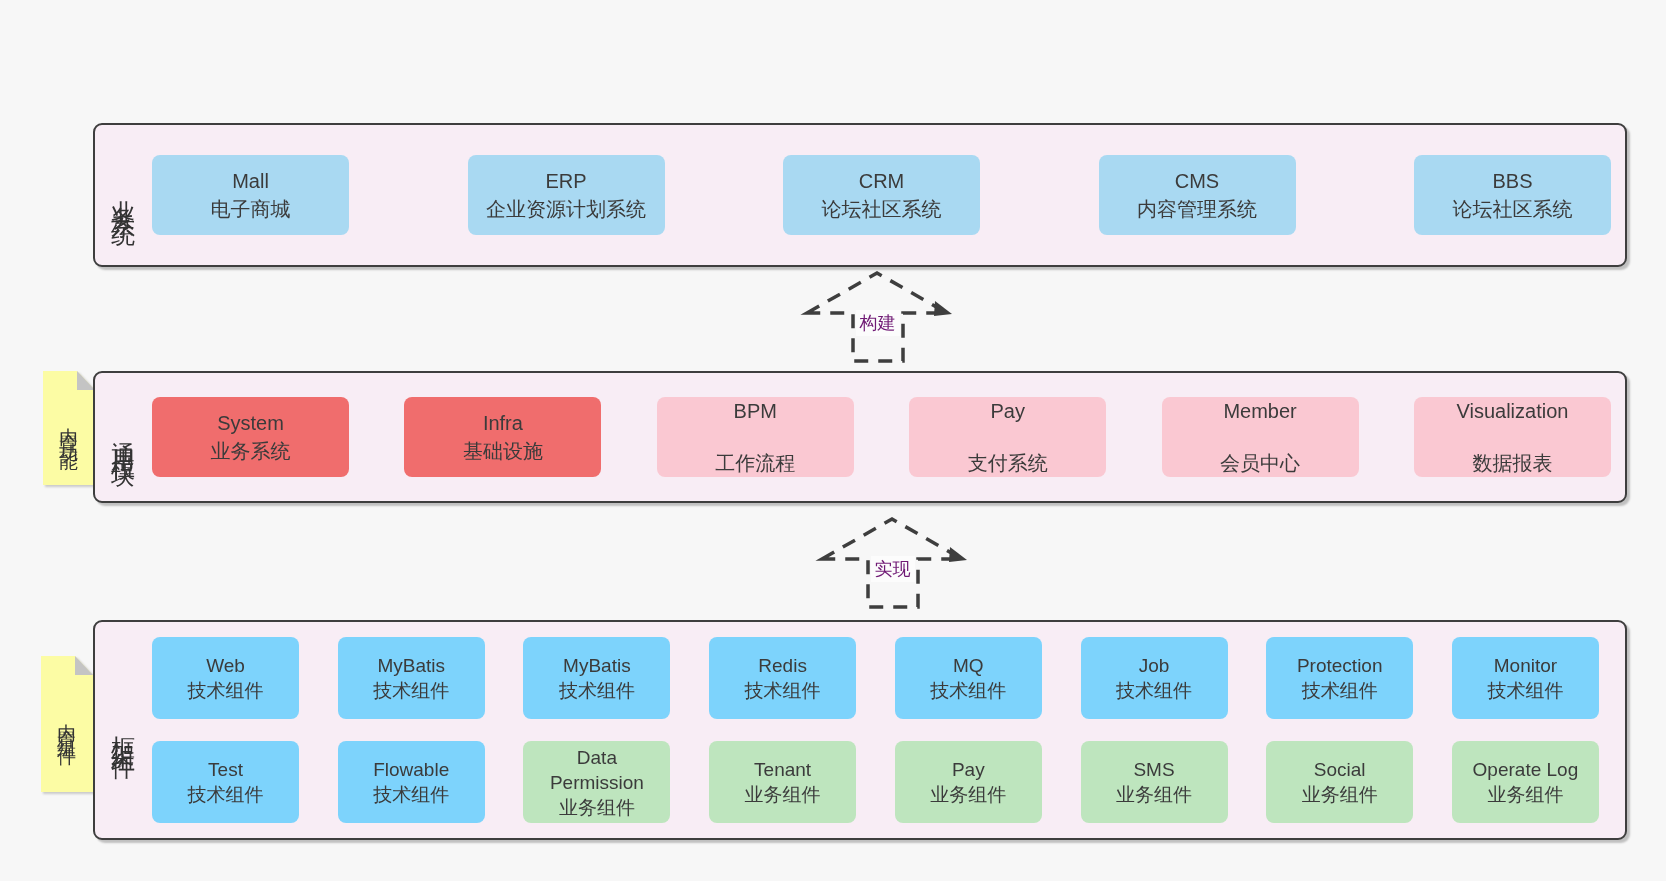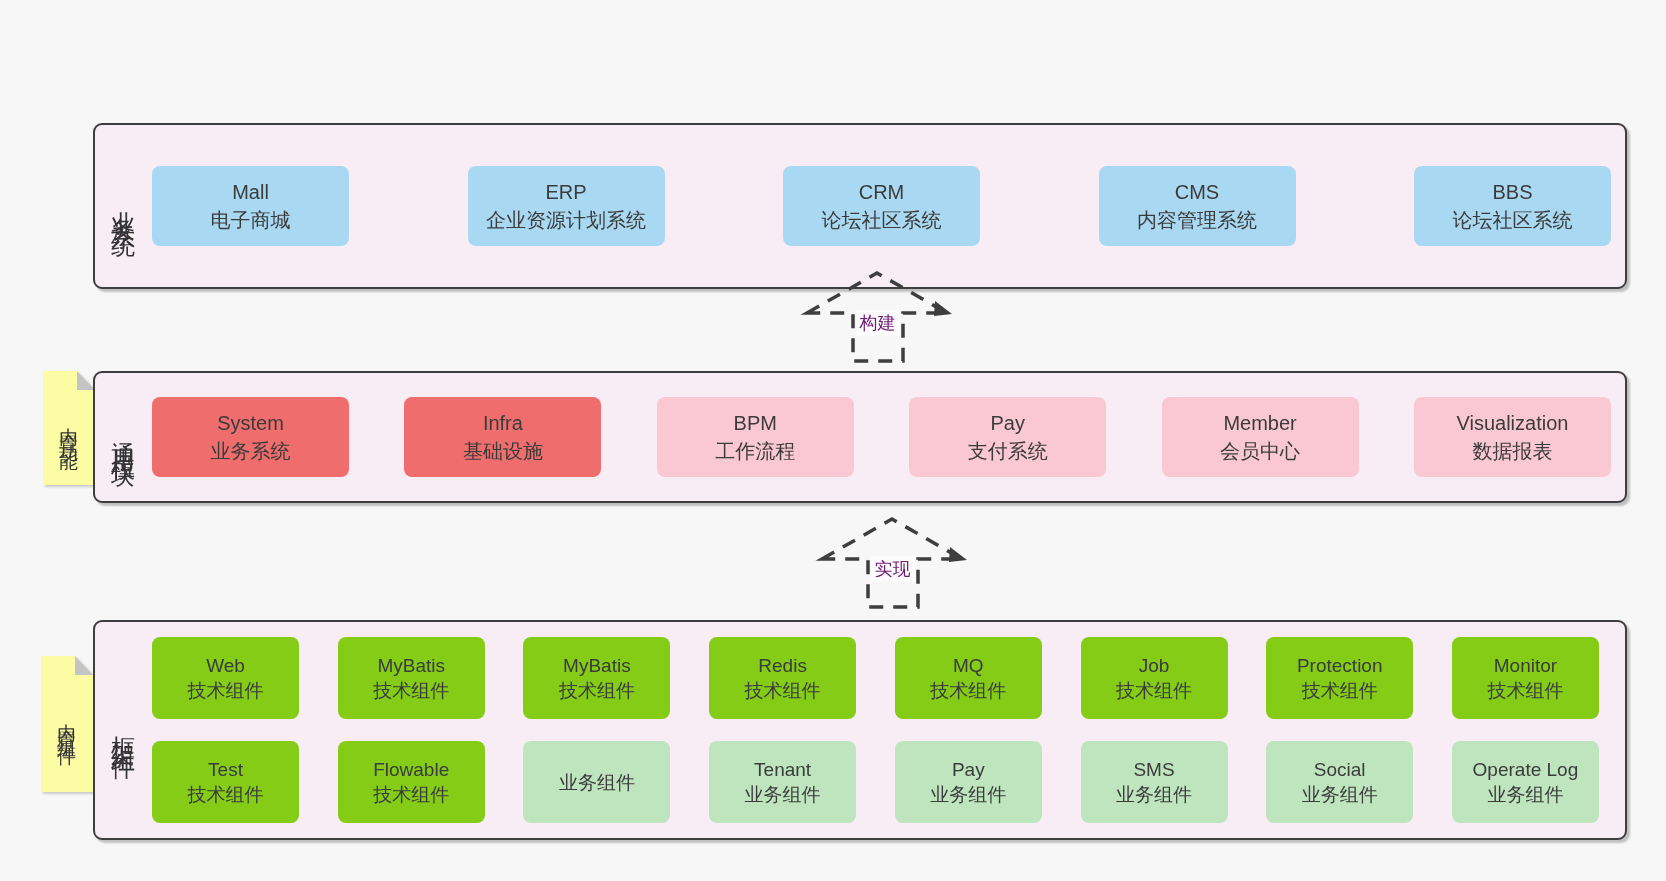--- a/index.html
+++ b/index.html
@@ -17,21 +17,21 @@
   .layer {
     position:absolute;
     left:93px;
     width:1534px;
     background:#f8edf5;
     border:2px solid #3e3e3e;
     border-radius:9px;
     box-shadow:3px 3px 2px rgba(0,0,0,0.22);
     display:flex;
   }
-  #layer-business   { top:123px; height:166px; }
+  #layer-business   { top:123px; height:144px; }
   #layer-modules    { top:371px; height:132px; }
   #layer-components { top:620px; height:220px; }
 
   .label-col {
     width:57px;
     display:flex;
     align-items:center;
     justify-content:center;
     flex:0 0 57px;
   }
@@ -71,22 +71,22 @@
     display:flex;
     flex-direction:column;
     justify-content:center;
     gap:22px;
     padding-right:26px;
   }
   .row8 { display:flex; justify-content:space-between; }
 
   .blue       { background:#a9d9f2; }
   .red        { background:#f06d6d; }
-  .pink       { background:#fac8d2; }
-  .green      { background:#84cc16; }
+  .pink       { background:#fac8d2;justify-content:space-between; }
+  .green      { background:#7dd3fc; }
   .lightgreen { background:#bee5be; }
 
   
   .note { position:absolute; width:52px; filter:drop-shadow(2px 2px 1px rgba(0,0,0,0.18)); }
   #note-features   { left:43px; top:371px; height:114px; }
   #note-components { left:41px; top:656px; height:136px; }
   .note-body {
     position:absolute; inset:0;
     background:#fcfca4;
     clip-path:polygon(0 0, calc(100% - 18px) 0, 100% 19px, 100% 100%, 0 100%);
@@ -266,20 +266,21 @@
       <div class="row8">
         <div class="box box-sm green">
           <div>Test</div>
           <div>技术组件</div>
         </div>
         <div class="box box-sm green">
           <div>Flowable</div>
           <div>技术组件</div>
         </div>
         <div class="box box-sm lightgreen">
+          <div>Data Permission</div>
           <div>业务组件</div>
         </div>
         <div class="box box-sm lightgreen">
           <div>Tenant</div>
           <div>业务组件</div>
         </div>
         <div class="box box-sm lightgreen">
           <div>Pay</div>
           <div>业务组件</div>
         </div>

